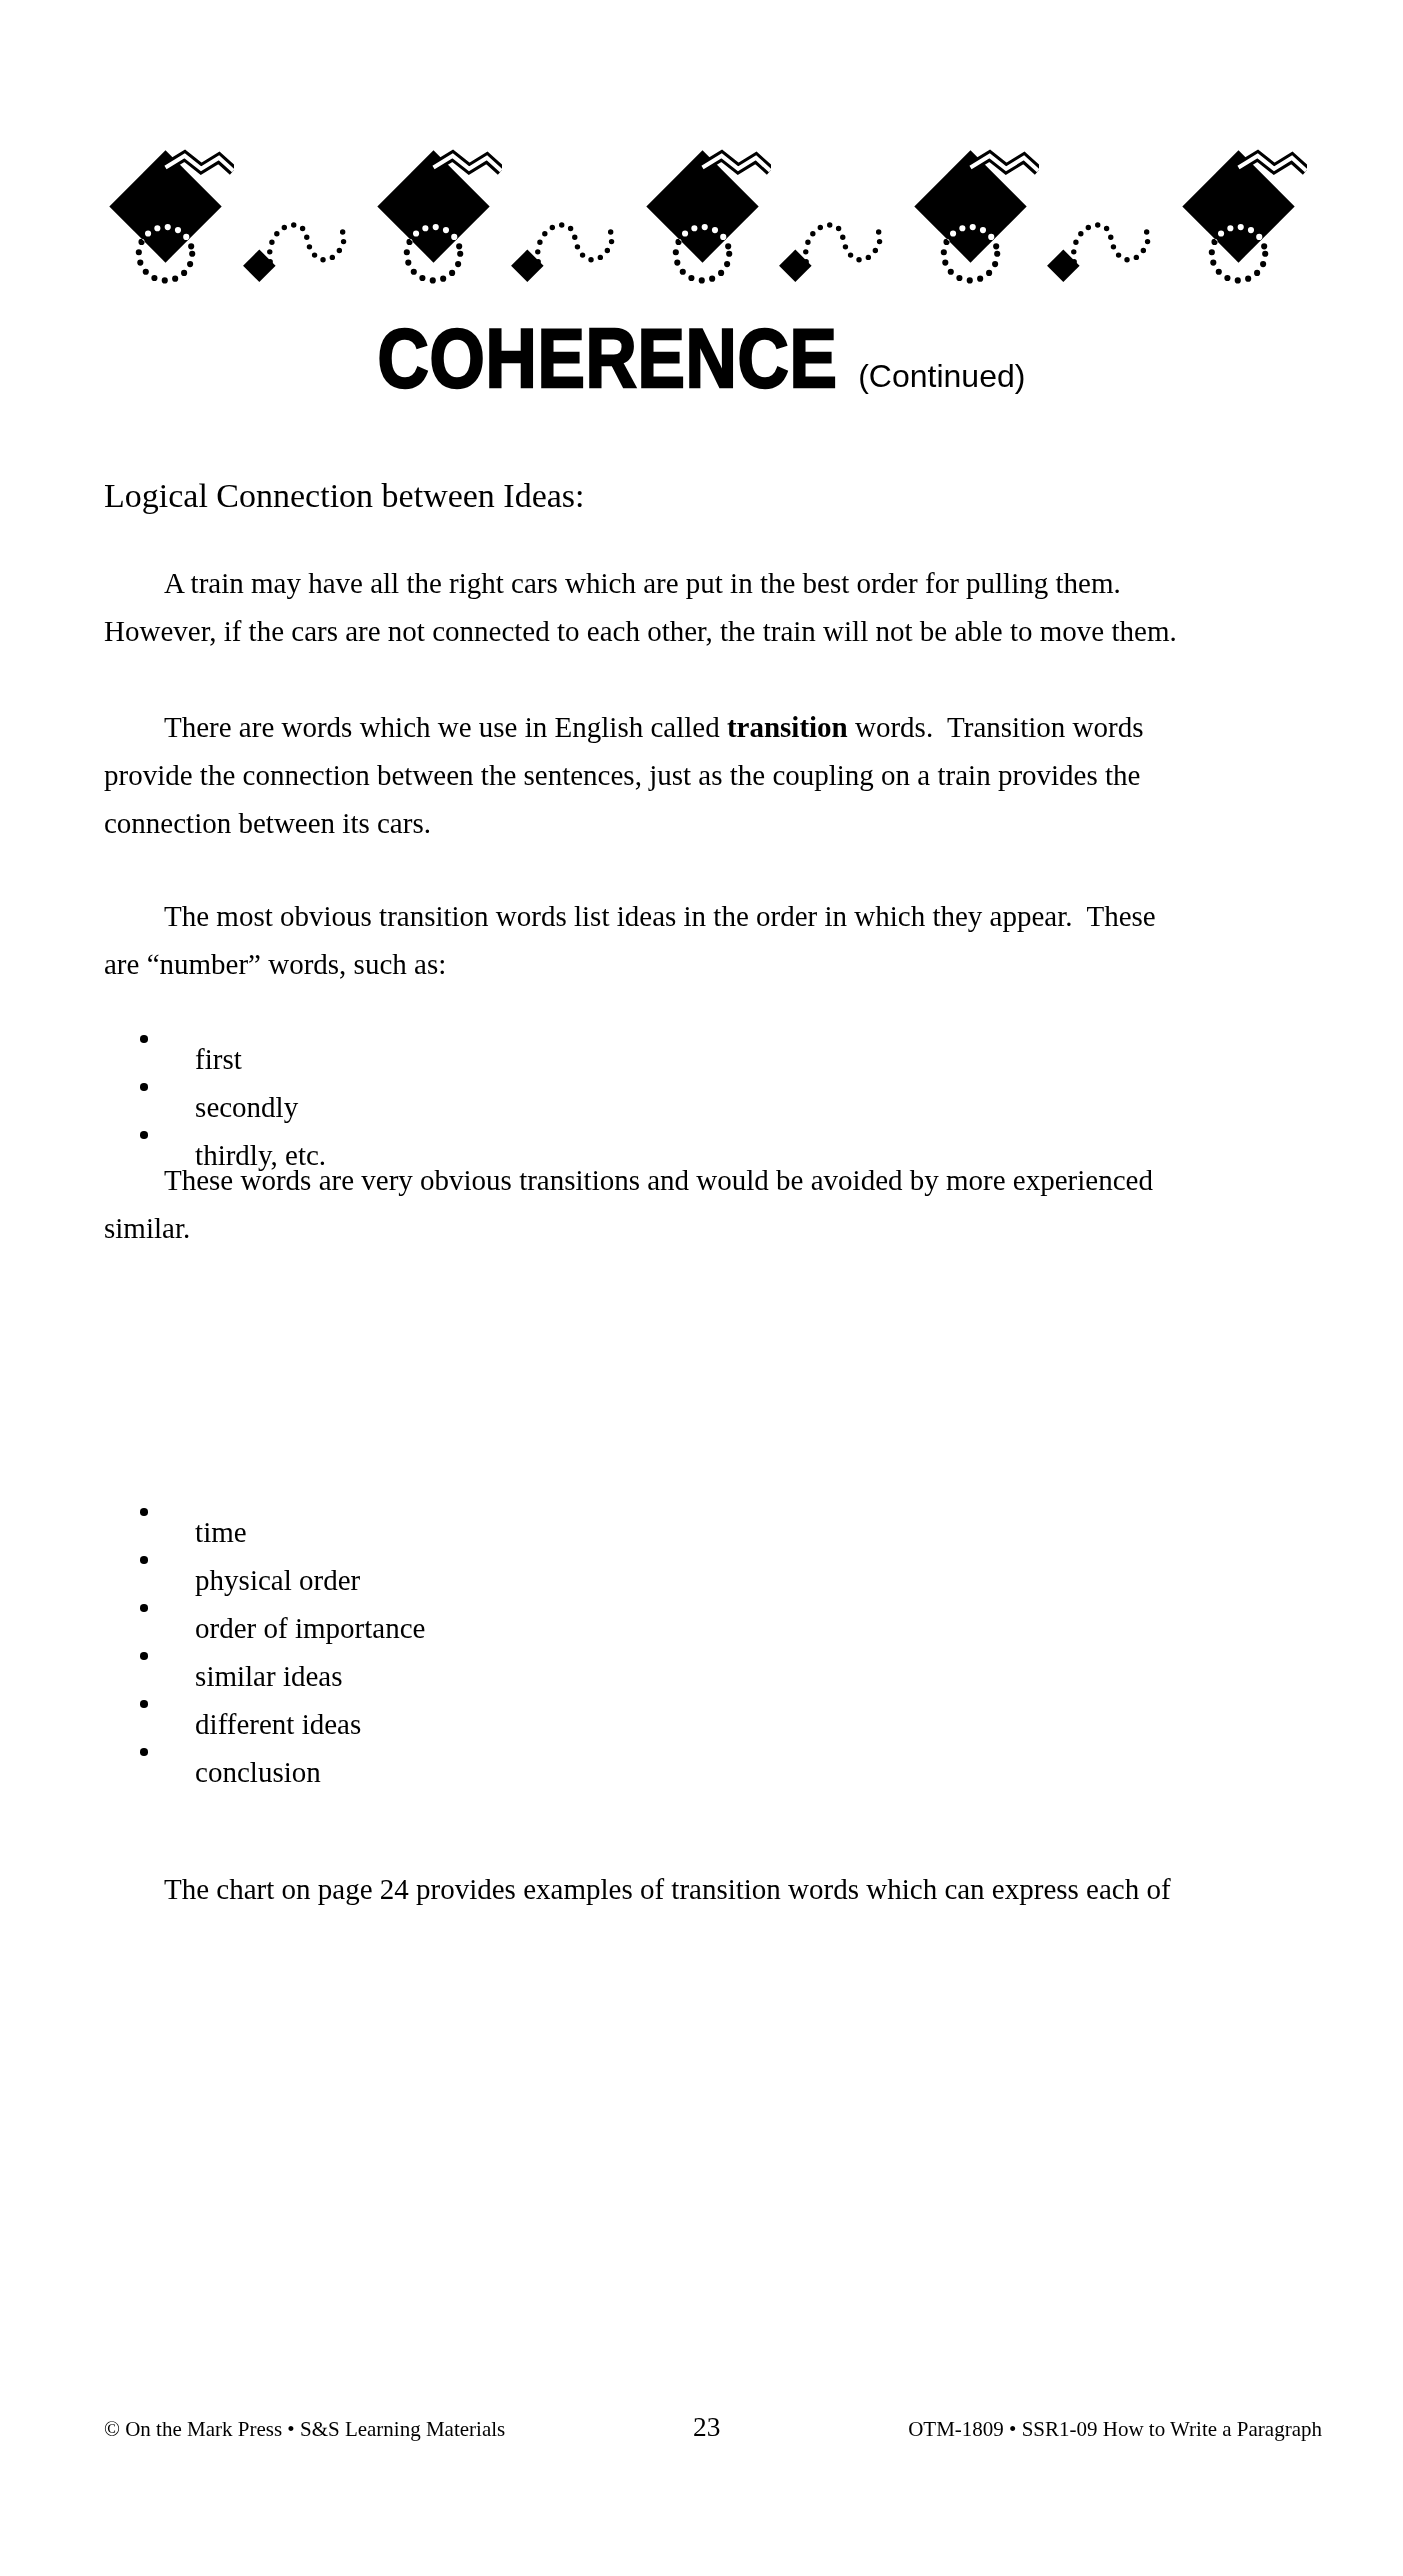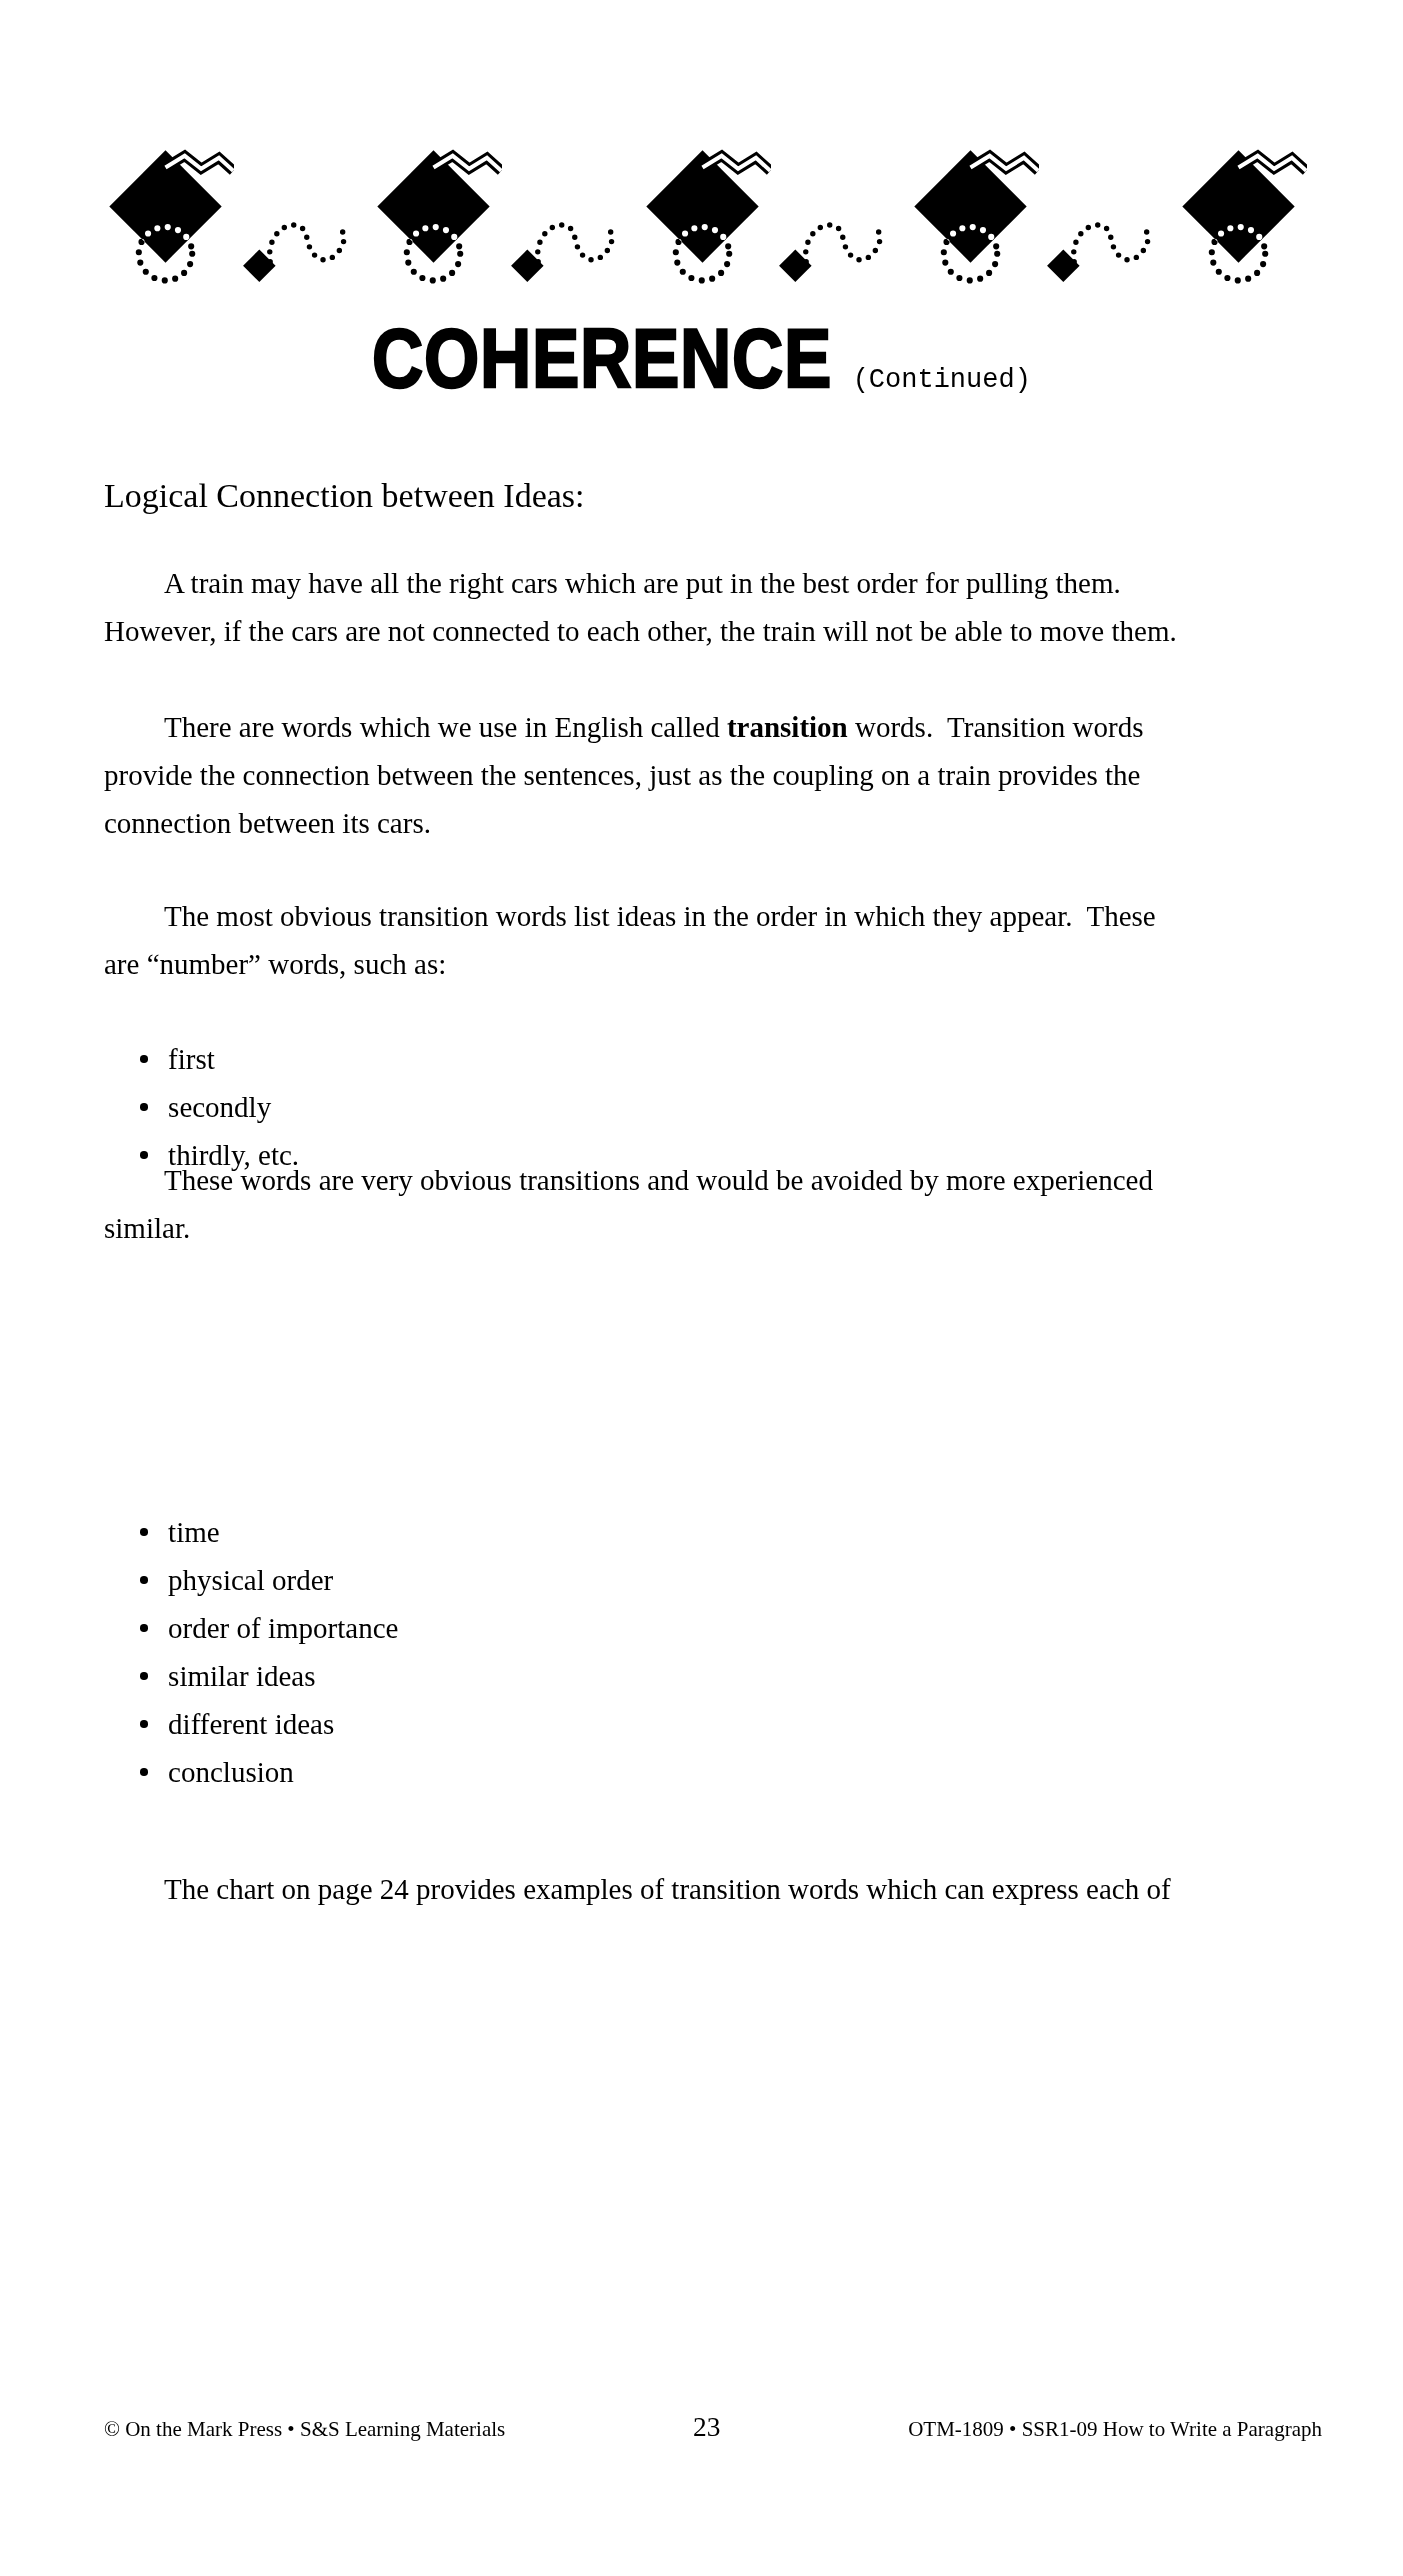--- a/index.html
+++ b/index.html
@@ -39,40 +39,40 @@
     font-family:"Liberation Sans","DejaVu Sans",sans-serif;
     font-weight:900;
     font-size:71px;
     letter-spacing:0.7px;
     -webkit-text-stroke:2.1px #000;
     display:inline-block;
     transform:scaleY(1.18);
     transform-origin:center 80%;
   }
   .title-continued{
-    font-family:Liberation Mono, monospace;
-    font-size:27px;
+    font-family:Liberation Sans, sans-serif;
+    font-size:32px;
   }
 
   
   .section-heading{
     position:absolute;top:472px;left:104px;
     font-size:34px;line-height:48px;white-space:pre;text-align:center;
   }
   .para{
     position:absolute;left:104px;width:1247px;
     font-size:29px;
   }
   .line{height:48px;line-height:48px;white-space:pre;}
   .indent{padding-left:60px;}
   .bold{font-weight:bold;}
 
   
   .blist{position:absolute;left:140px;}
-  .bitem{display:flex;align-items:center;height:48px;}
+  .bitem{display:flex;height:48px;gap:27px;}
   .dot{width:7.5px;height:7.5px;border-radius:50%;background:#000;margin-right:20.6px;flex:none;}
   .bitem-label{font-size:29px;line-height:48px;white-space:pre;}
 
   
   .footer{
     position:absolute;top:2412px;left:104px;right:81px;
     display:flex;justify-content:space-between;align-items:baseline;
   }
   .footer-side{font-weight:normal;font-size:21px;white-space:pre;}
   .footer-page{font-size:27.4px;white-space:pre;}

